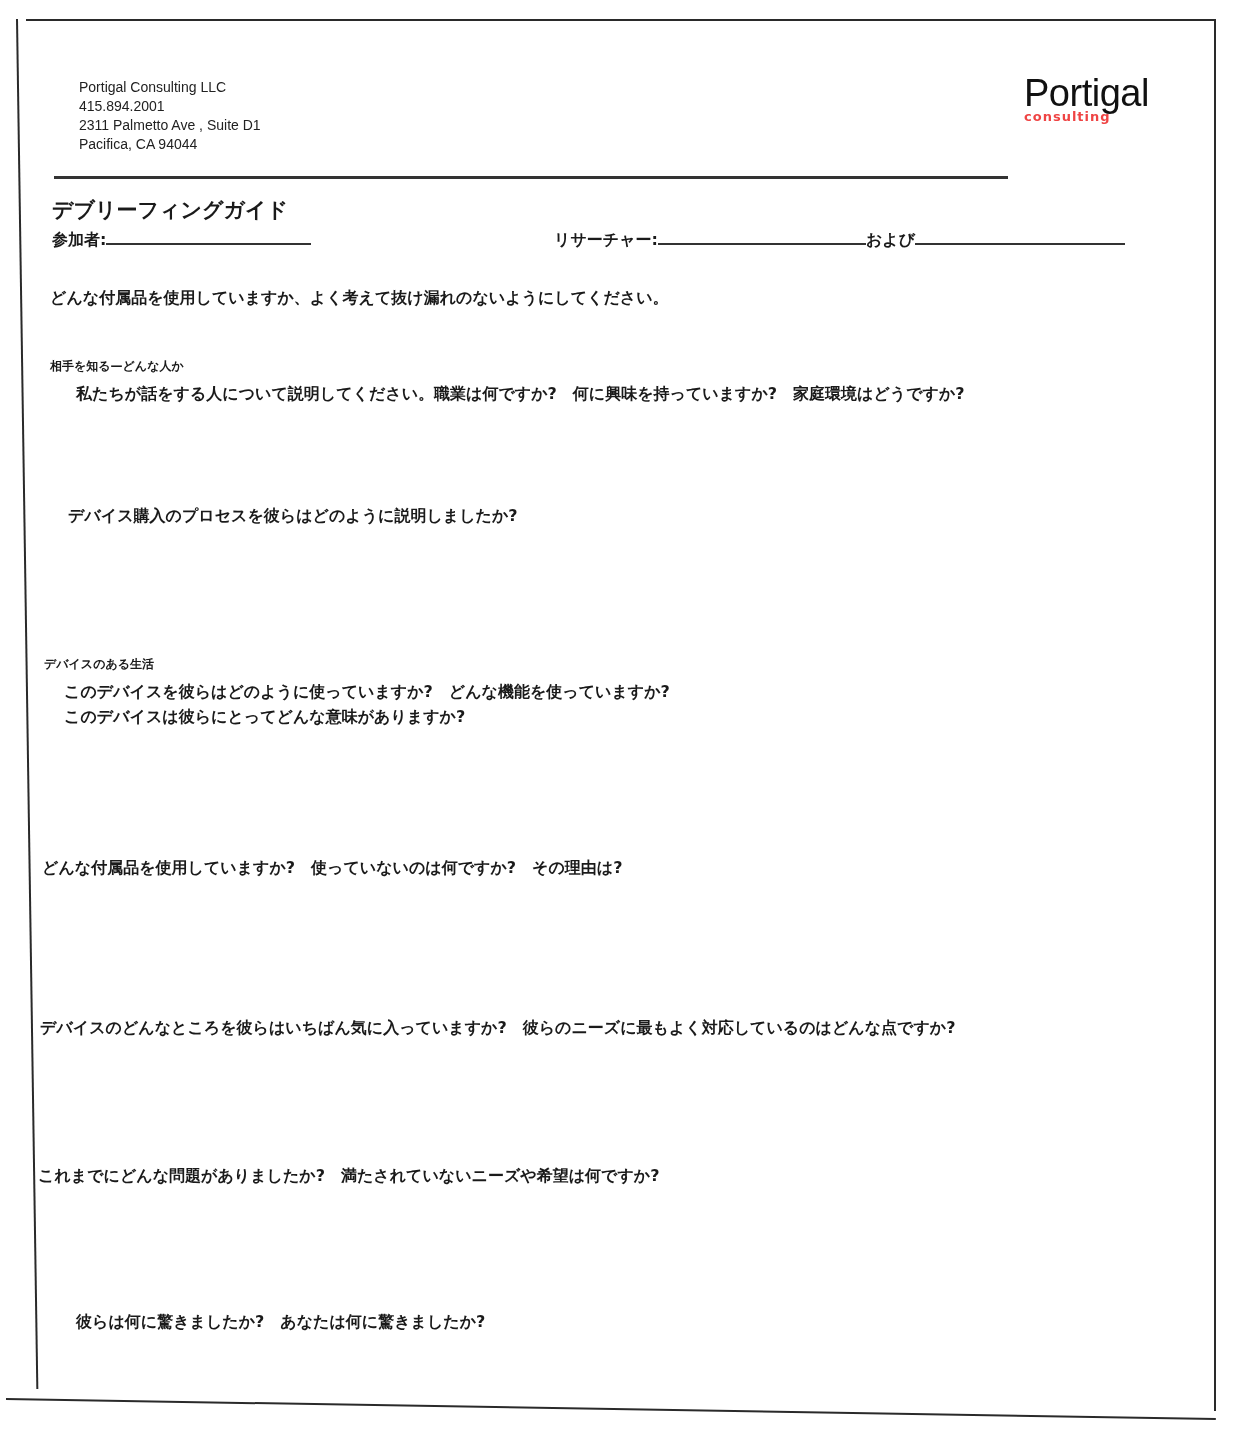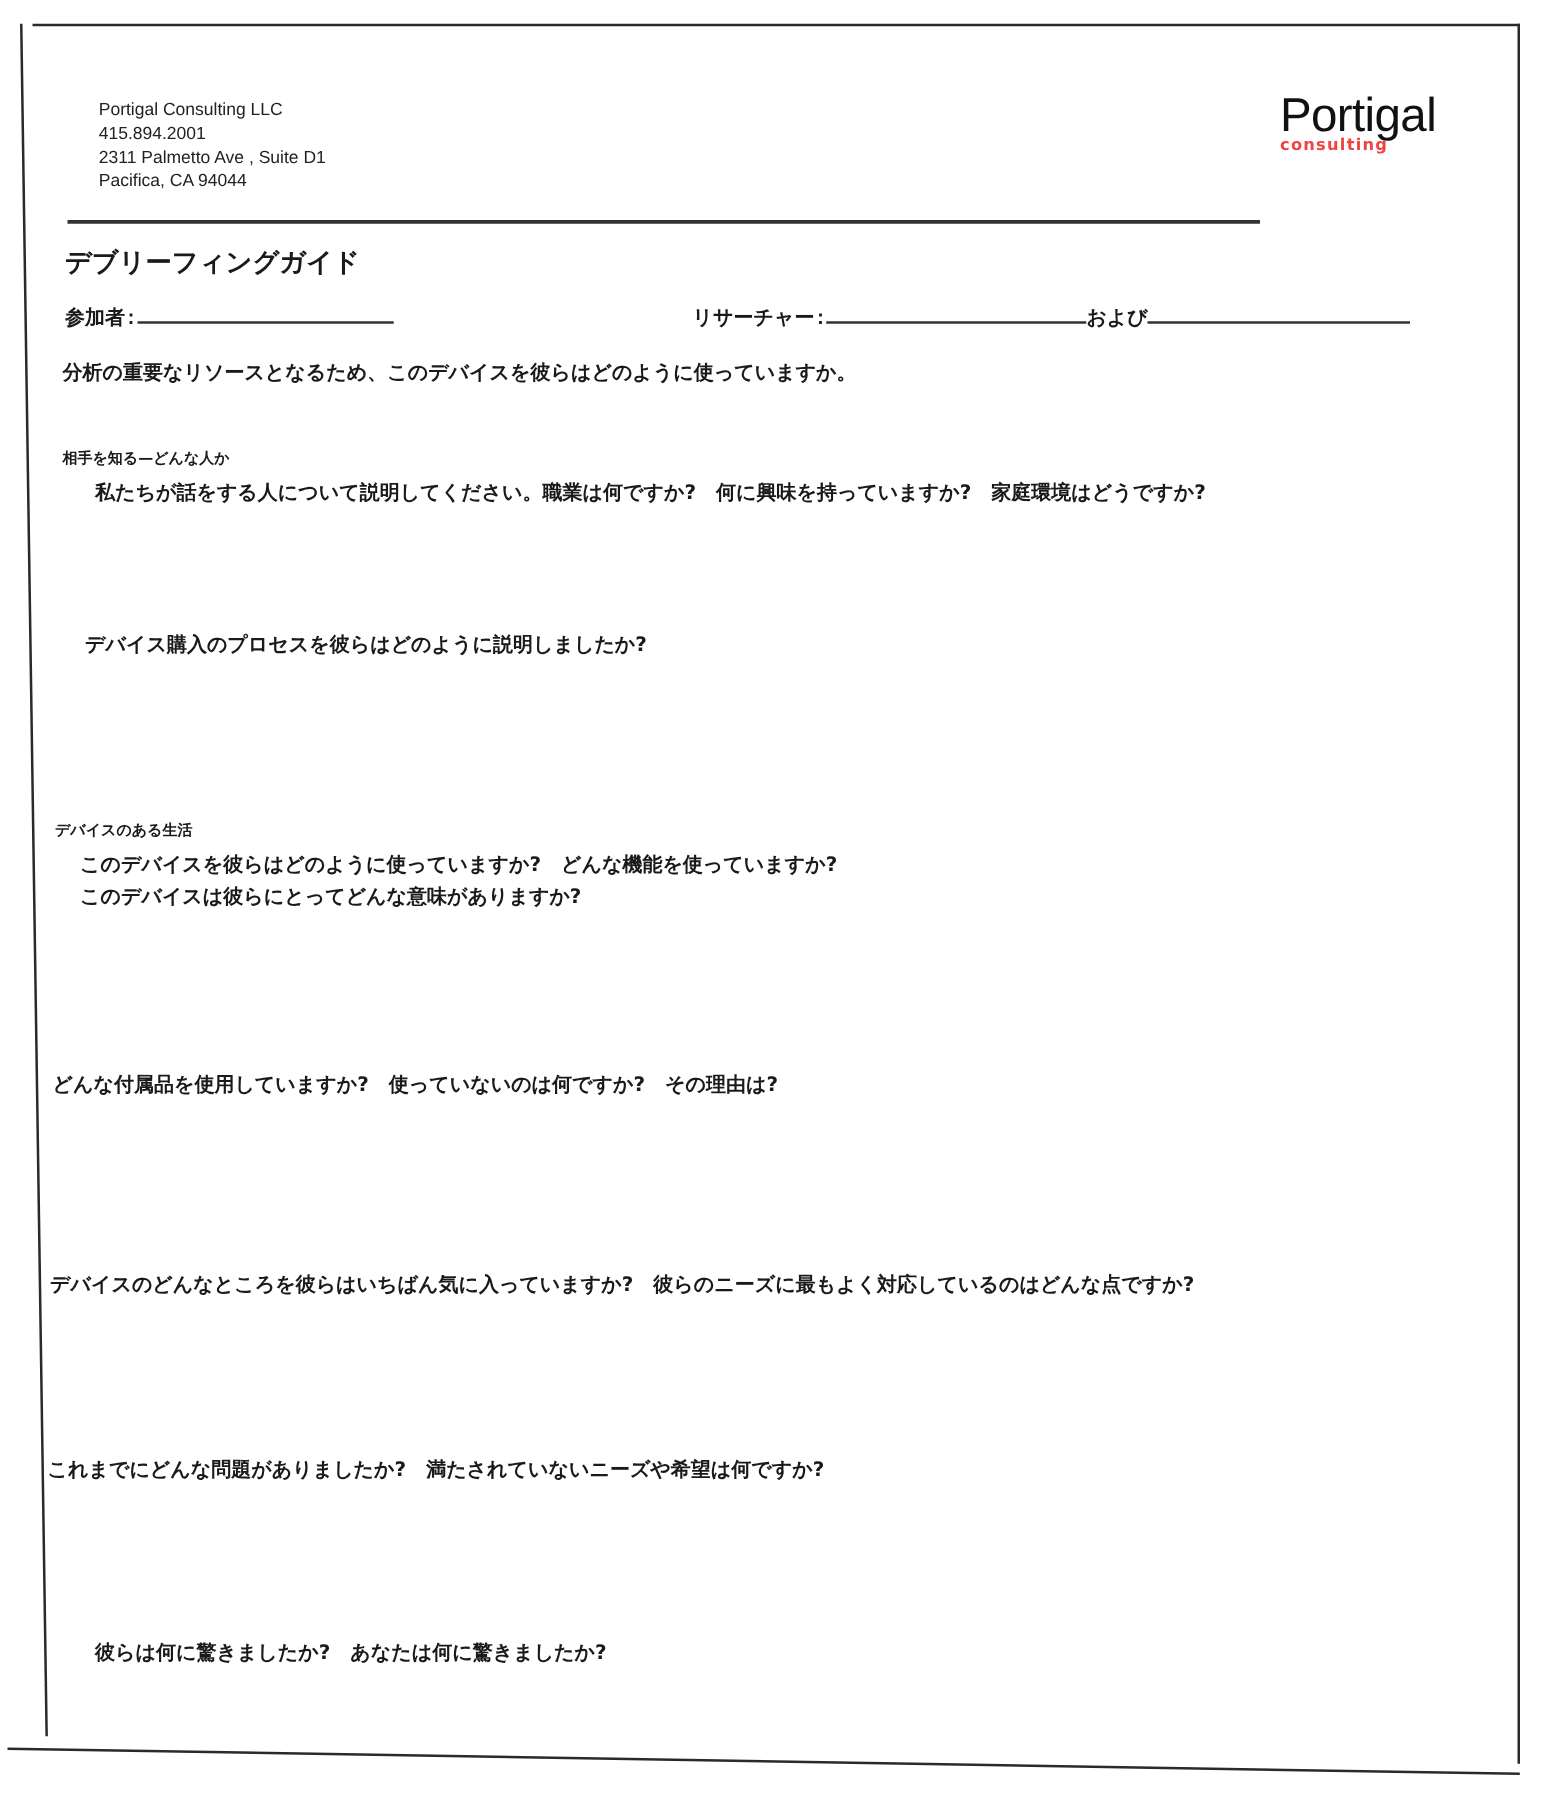--- a/index.html
+++ b/index.html
@@ -19,21 +19,21 @@
   .addr div { white-space: nowrap; }
 
   .logo { left: 1024px; top: 74px; text-align: left; }
   .logo-main { font-family: "Liberation Sans", sans-serif; font-size: 38px; line-height: 38px; color: #111; letter-spacing: -0.5px; }
   .logo-sub { font-family: "DejaVu Sans", sans-serif; font-weight: bold; font-size: 13px; line-height: 14px; letter-spacing: 1px; color: #ef4444; margin-top: -2px; }
 
   .rule { left: 54px; top: 176px; width: 954px; height: 0; border-top: 3px solid #333; }
 
   .title { left: 52px; top: 196px; font-size: 21px; font-weight: bold; white-space: nowrap; }
 
-  .field-row { top: 241px; font-size: 16px; font-weight: bold; white-space: nowrap; font-family: Liberation Mono, monospace; }
+  .field-row { top: 227px; font-size: 16px; font-weight: bold; white-space: nowrap; }
   .blank { display: inline-block; border-bottom: 2px solid #333; height: 16px; vertical-align: baseline; }
 
   .intro { left: 50px; top: 286px; font-size: 16px; font-weight: bold; line-height: 24px; white-space: nowrap; }
 
   .section-head { font-size: 12px; font-weight: bold; white-space: nowrap; }
   .q { font-size: 16px; font-weight: bold; white-space: nowrap; line-height: 24px; }
 </style>
 </head>
 <body>
 
@@ -60,21 +60,21 @@
 
 <div class="abs field-row" style="left:52px;">
   <span>参加者:</span><span class="blank" style="width:205px;"></span>
 </div>
 
 <div class="abs field-row" style="left:554px;">
   <span>リサーチャー:</span><span class="blank" style="width:208px;"></span><span>および</span><span class="blank" style="width:210px;"></span>
 </div>
 
 <div class="abs intro">
-  <div>分析の重要なリソースとなるため、このデバイスを彼らはどのように使っていますか。</div>
+  <div>どんな付属品を使用していますか、よく考えて抜け漏れのないようにしてください。</div>
 </div>
 
 <div class="abs section-head" style="left:50px; top:358px;">相手を知る—どんな人か</div>
 <div class="abs q" style="left:76px; top:382px;">私たちが話をする人について説明してください。職業は何ですか?　何に興味を持っていますか?　家庭環境はどうですか?</div>
 
 <div class="abs q" style="left:68px; top:504px;">デバイス購入のプロセスを彼らはどのように説明しましたか?</div>
 
 <div class="abs section-head" style="left:44px; top:656px;">デバイスのある生活</div>
 <div class="abs q" style="left:64px; top:680px;">このデバイスを彼らはどのように使っていますか?　どんな機能を使っていますか?</div>
 <div class="abs q" style="left:64px; top:705px;">このデバイスは彼らにとってどんな意味がありますか?</div>

